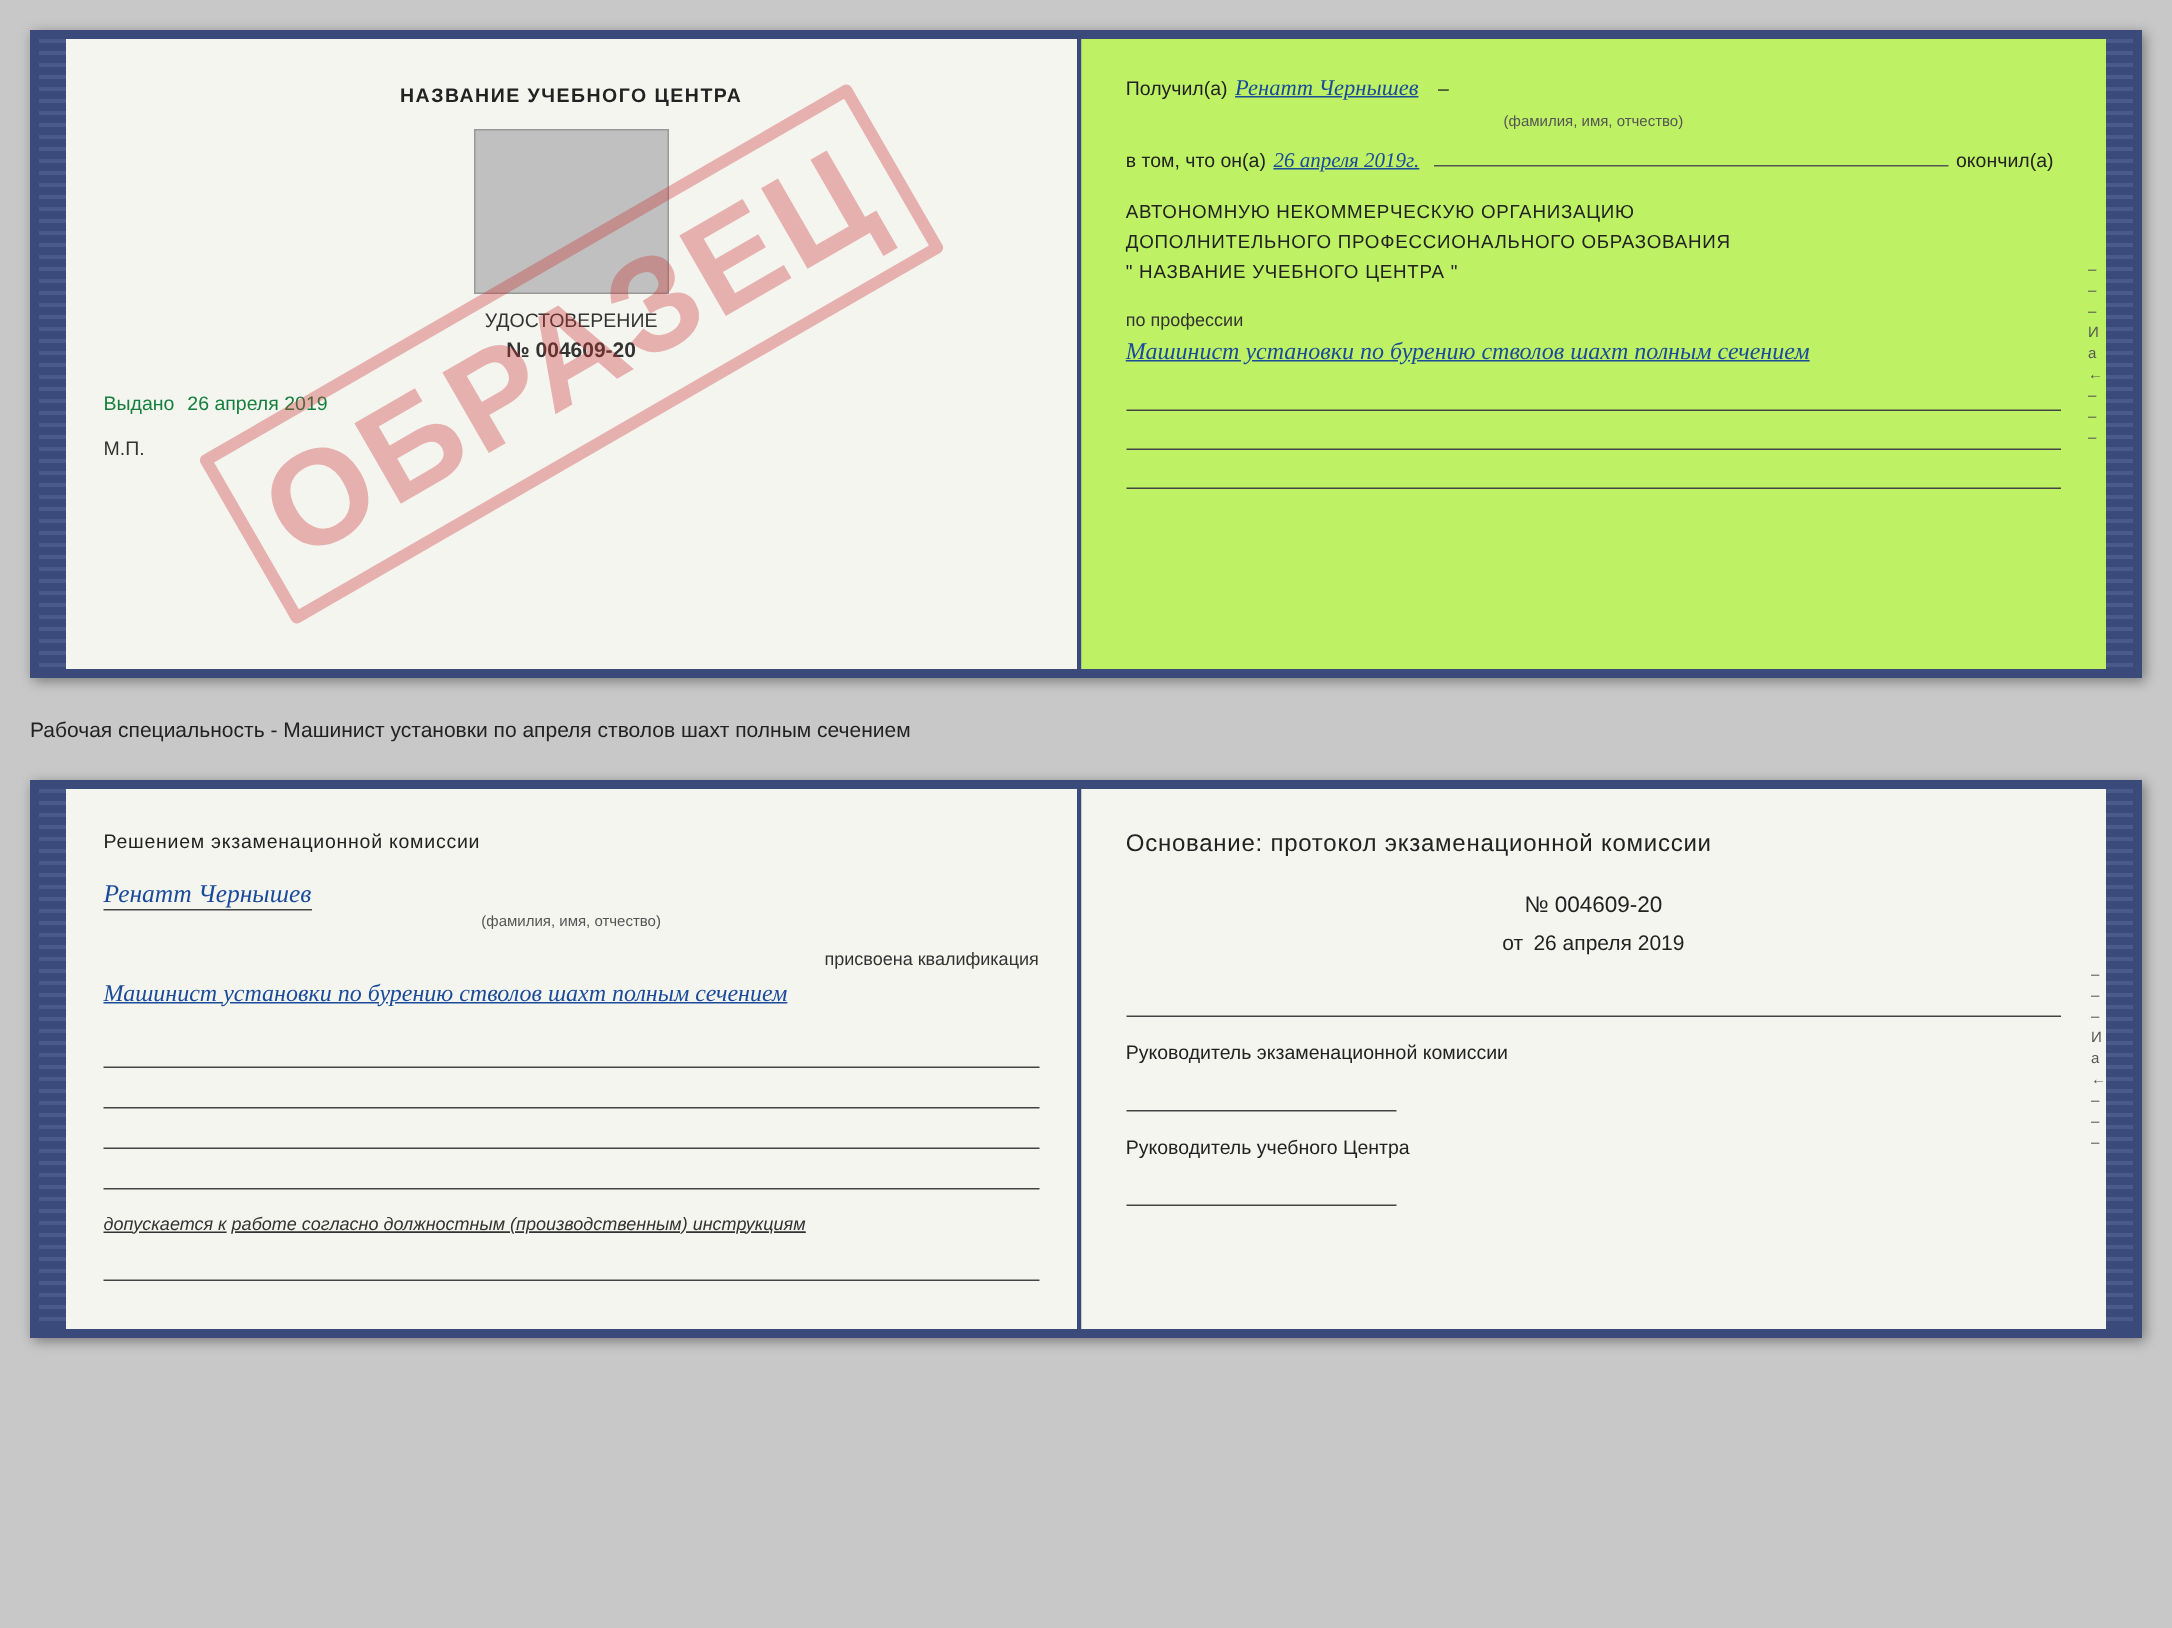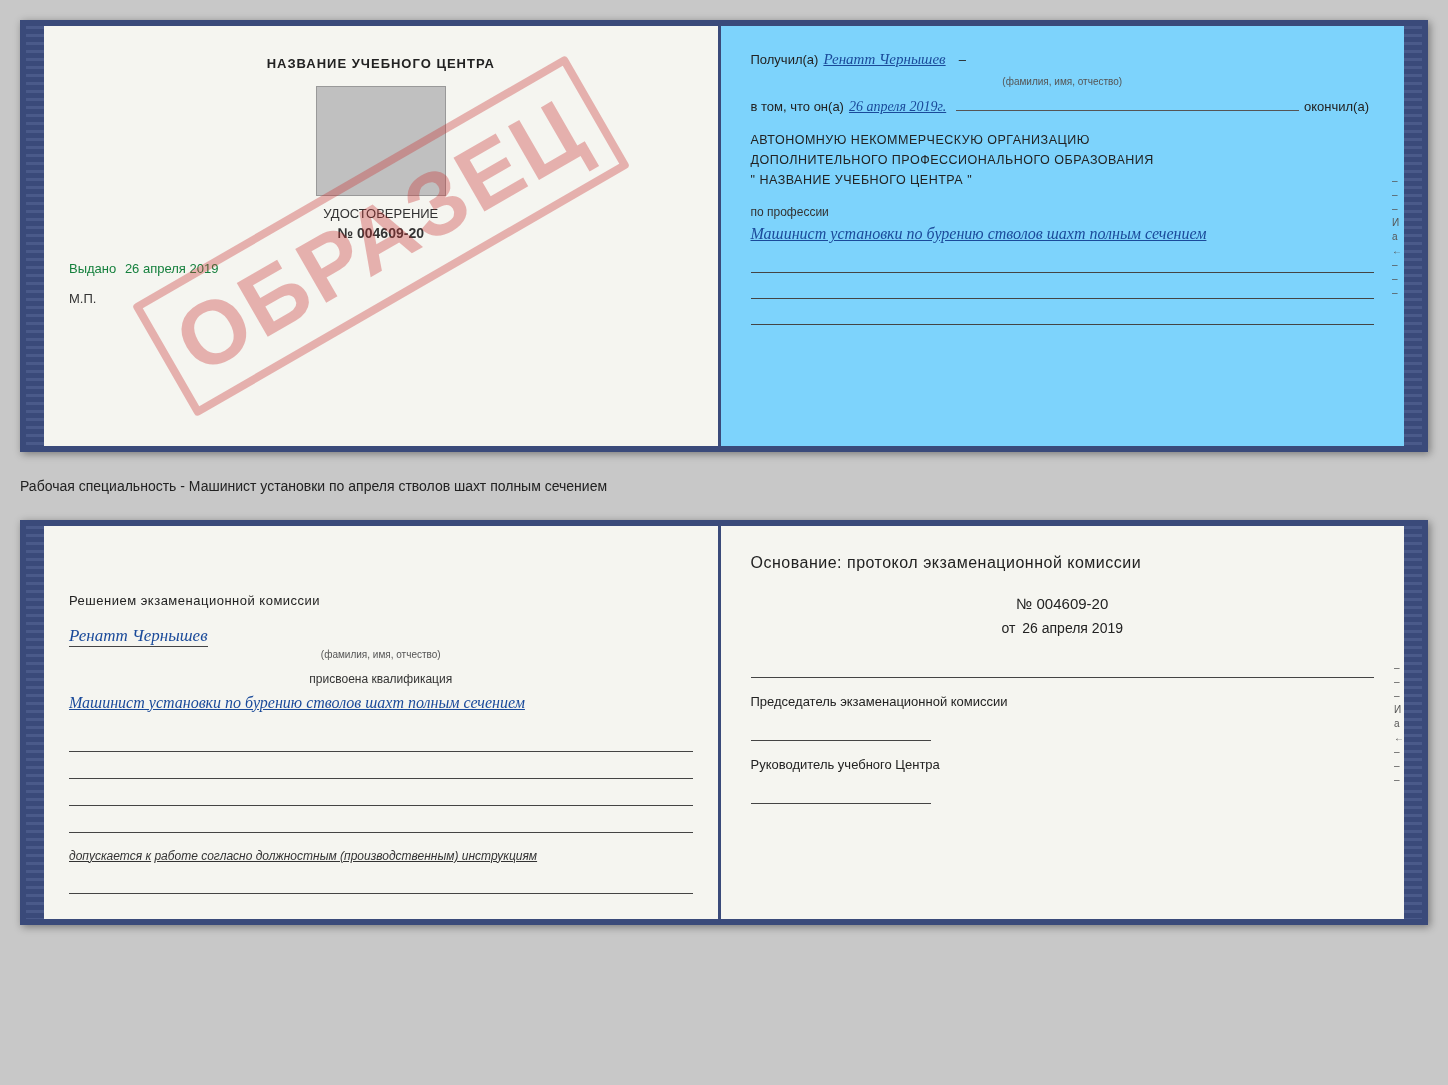--- a/index.html
+++ b/index.html
@@ -41,21 +41,21 @@
       background: #f5f5f0;
       border-right: 3px solid #3a4a7a;
       padding: 30px 25px;
       position: relative;
       overflow: hidden;
       min-height: 420px;
     }
 
     .doc-right {
       flex: 1;
-      background: #7dd3fc;
+      background: #bef264;
       padding: 25px 30px;
       position: relative;
     }
 
     .doc-right-edge {
       width: 18px;
       background: repeating-linear-gradient(
         to bottom,
         #4a5a8a 0px, #4a5a8a 3px,
         #3a4a7a 3px, #3a4a7a 8px
@@ -236,21 +236,20 @@
       padding: 25px 30px;
       position: relative;
     }
 
     .komissia-title {
       font-size: 13px;
       color: #222;
       letter-spacing: 0.5px;
       line-height: 1.5;
       margin-bottom: 15px;
-      margin-top: 40px;
     }
 
     .name-handwritten {
       font-family: 'Palatino Linotype', Georgia, serif;
       font-style: italic;
       font-size: 17px;
       color: #1a4a9a;
       border-bottom: 1px solid #444;
       display: inline-block;
       margin-bottom: 2px;
@@ -259,21 +258,21 @@
     .name-sub {
       font-size: 10px;
       color: #555;
       text-align: center;
       margin-bottom: 12px;
     }
 
     .kvalifikacia-label {
       font-size: 12px;
       color: #333;
-      text-align: center;
+      text-align: right;
       margin-bottom: 5px;
     }
 
     .kvalifikacia-value {
       font-family: 'Palatino Linotype', Georgia, serif;
       font-style: italic;
       font-size: 16px;
       color: #1a4a9a;
       text-decoration: underline;
       line-height: 1.5;
@@ -462,21 +461,21 @@
 
       <div class="proto-number">№  004609-20</div>
       <div class="proto-date">
         <span>от</span>
         <span style="margin-left:3px;">26 апреля 2019</span>
       </div>
 
       <div style="border-bottom:1px solid #444; height:22px; margin-bottom:15px;"></div>
 
       <div class="podpis-block">
-        <div class="podpis-label">Председатель экзаменационной комиссии</div>
+        <div class="podpis-label">Руководитель экзаменационной комиссии</div>
         <div class="podpis-line"></div>
       </div>
 
       <div class="podpis-block">
         <div class="podpis-label">Руководитель учебного Центра</div>
         <div class="podpis-line"></div>
       </div>
 
       <div class="right-side-indicators">
         <span>–</span>

